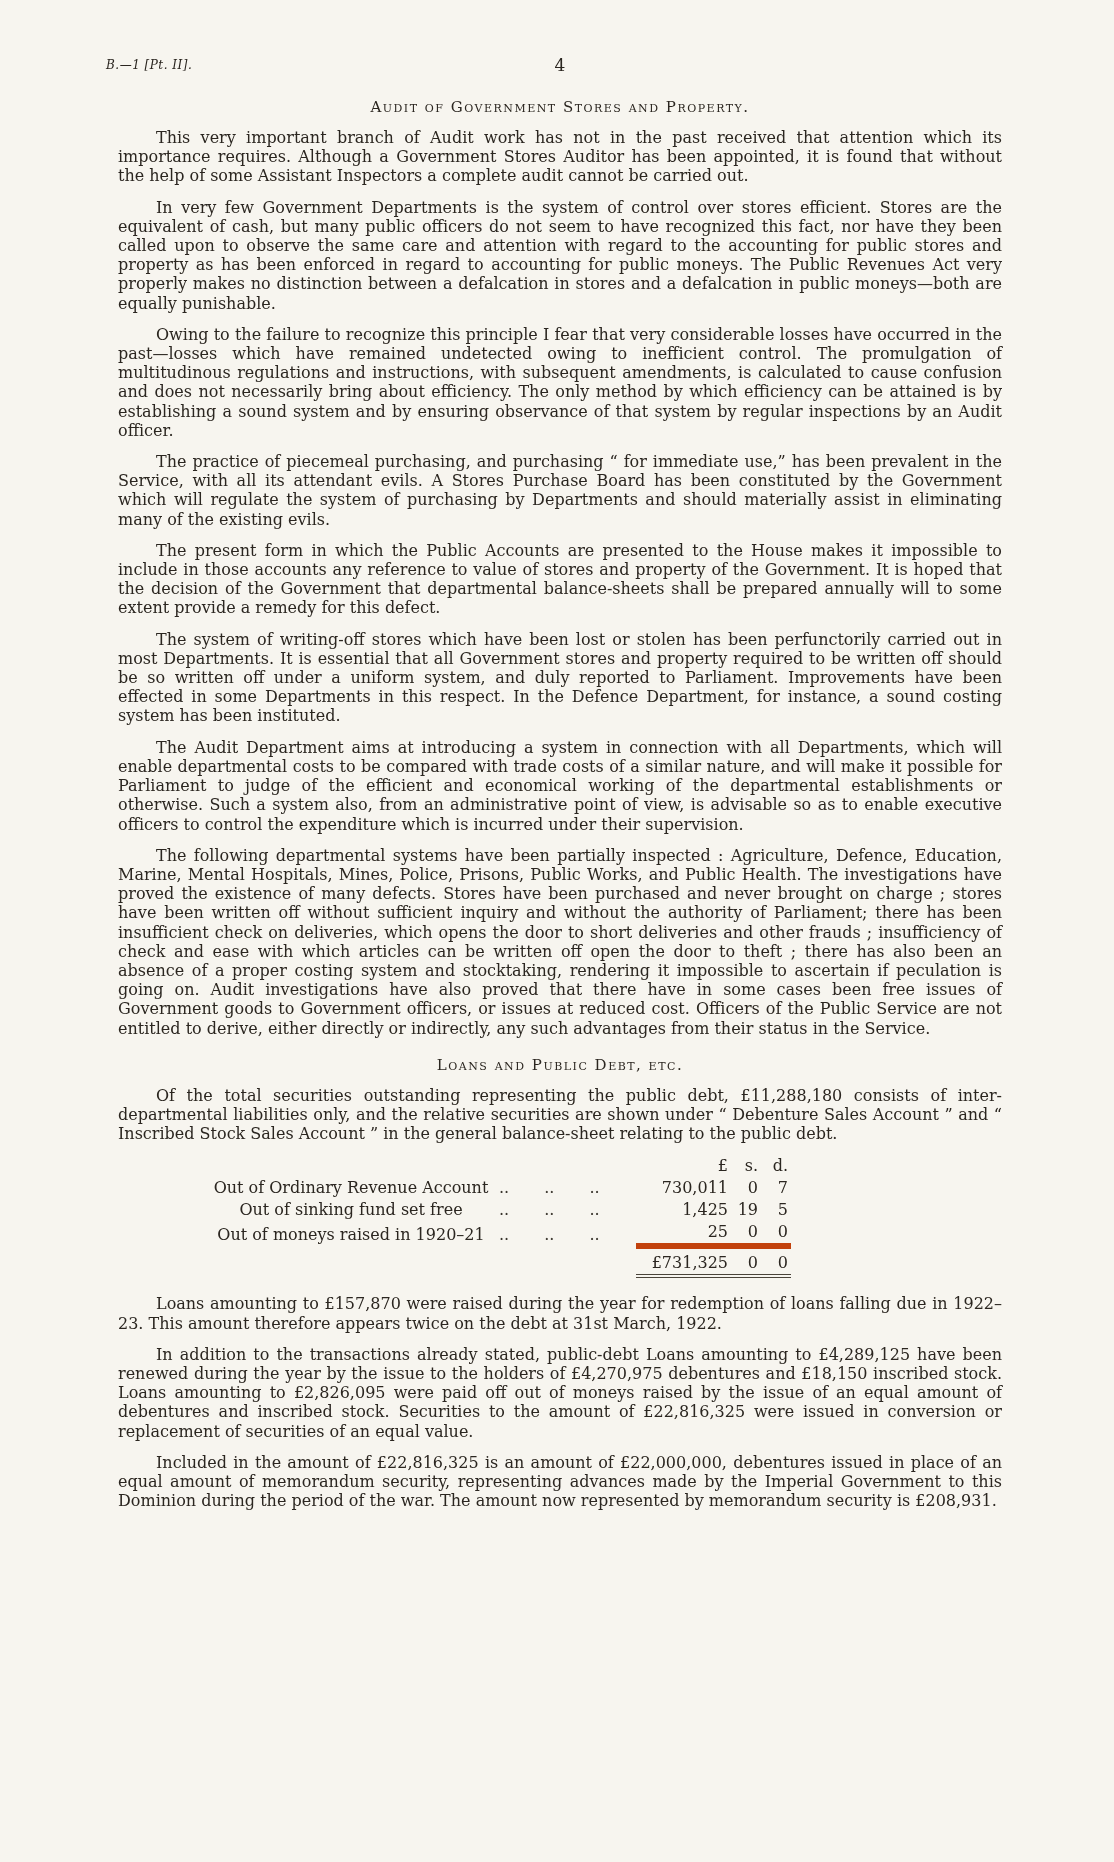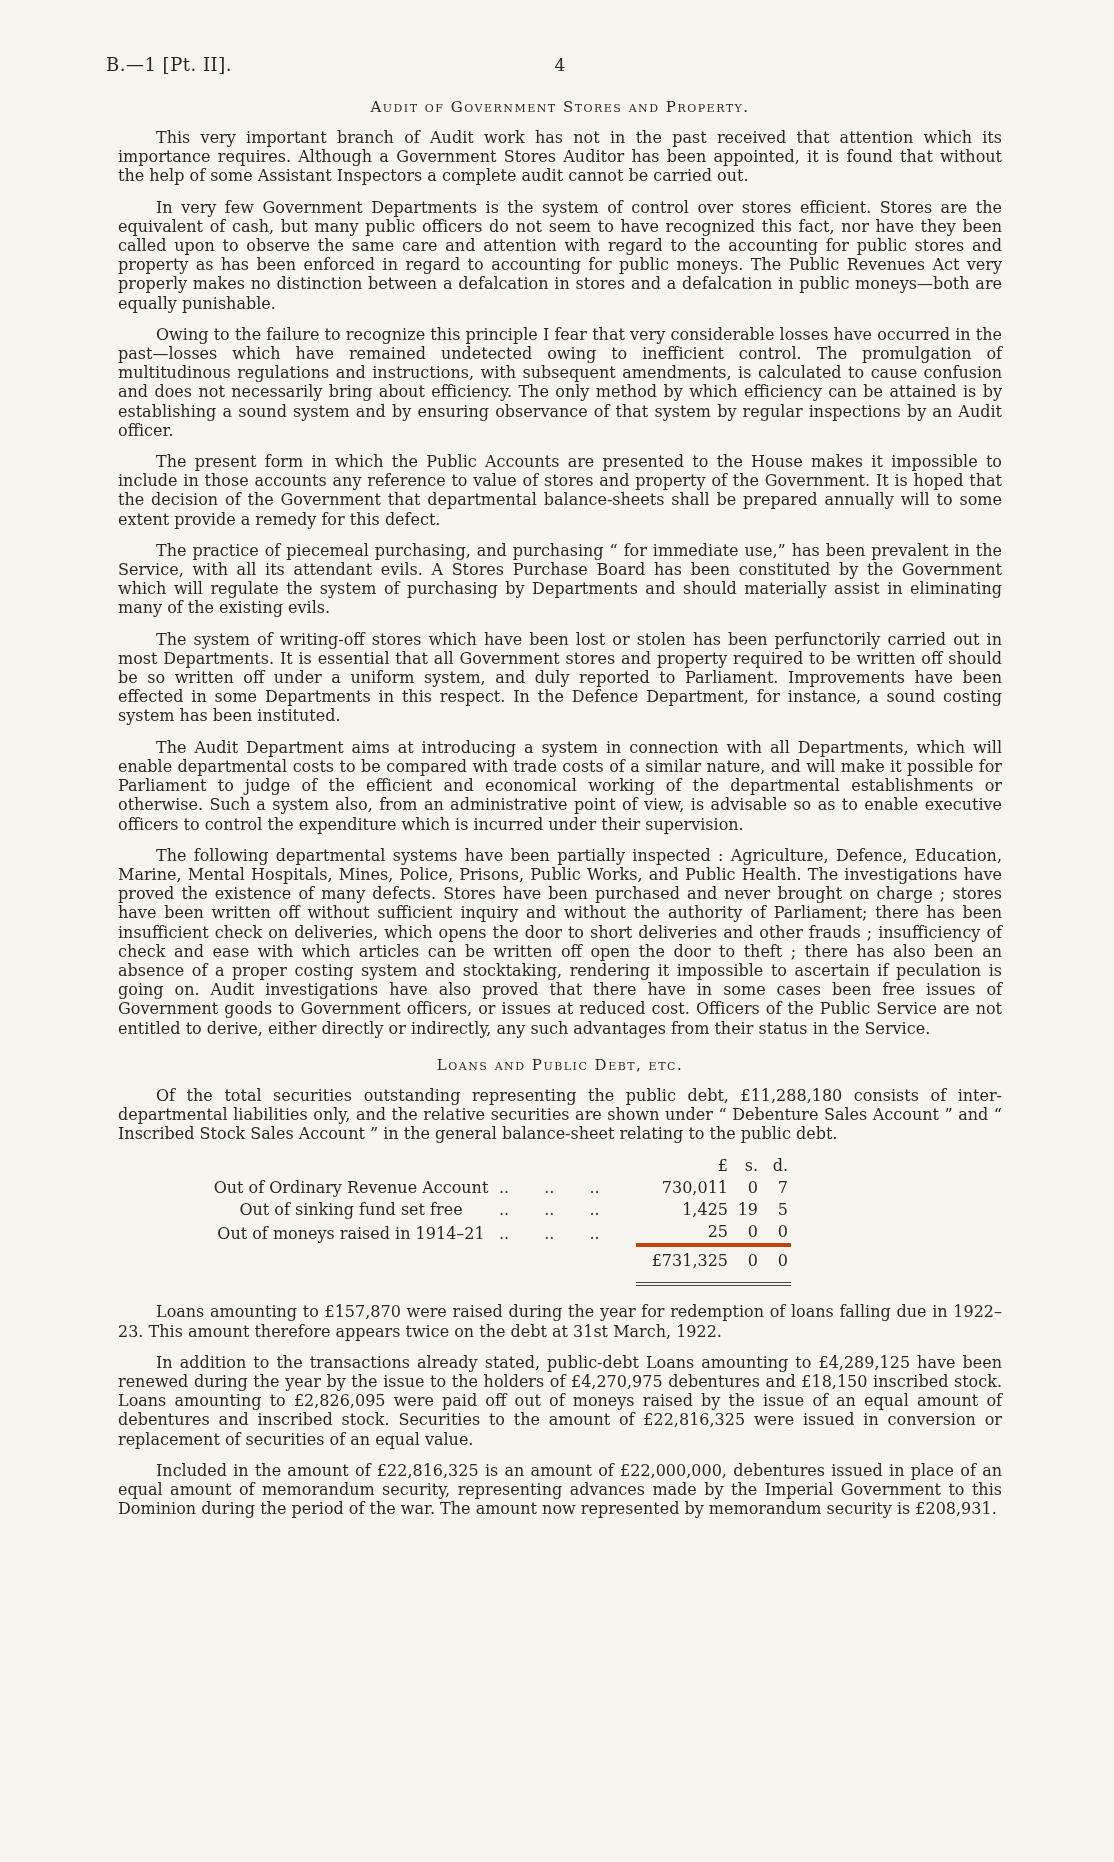--- a/index.html
+++ b/index.html
@@ -16,22 +16,23 @@
     padding: 54px 100px 0 106px;
     position: relative;
   }
 
   .page-header {
     position: relative;
     height: 34px;
     margin-bottom: 4px;
   }
   .doc-ref {
-    font-size: 18px;
+    font-size: 12px;
     letter-spacing: 0.5px;
+    font-style: italic;
   }
   .page-num {
     position: absolute;
     left: 50%;
     transform: translateX(-50%);
     top: 1px;
     font-size: 17px;
   }
 
   .section-heading {
@@ -63,43 +64,43 @@
     font-weight: normal;
     vertical-align: bottom;
   }
   .debt-table .lbl    { width: 290px; text-align: center; }
   .debt-table .leader { width: 140px; text-align: left; word-spacing: 30px; color: #3a352d; }
   .debt-table .pounds { width: 95px;  text-align: right; }
   .debt-table .shil   { width: 30px;  text-align: right; }
   .debt-table .pence  { width: 30px;  text-align: right; }
 
   .total-row .num {
-    border-top: 4px solid #c2410c;
+    border-top: 6px solid #c2410c;
     border-bottom: 4px double #4a443a;
     padding-top: 4px;
-    padding-bottom: 11px;
+    padding-bottom: 1px;
   }
 </style>
 </head>
 <body>
 
 <div class="page">
 
   <div class="page-header">
     <span class="doc-ref">B.—1 [Pt. II].</span>
     <span class="page-num">4</span>
   </div>
 
   <h2 class="section-heading">Audit of Government Stores and Property.</h2>
 
   <p class="body-para">This very important branch of Audit work has not in the past received that attention which its importance requires.  Although a Government Stores Auditor has been appointed, it is found that without the help of some Assistant Inspectors a complete audit cannot be carried out.</p>
   <p class="body-para">In very few Government Departments is the system of control over stores efficient.  Stores are the equivalent of cash, but many public officers do not seem to have recognized this fact, nor have they been called upon to observe the same care and attention with regard to the accounting for public stores and property as has been enforced in regard to accounting for public moneys.  The Public Revenues Act very properly makes no distinction between a defalcation in stores and a defalcation in public moneys—both are equally punishable.</p>
   <p class="body-para">Owing to the failure to recognize this principle I fear that very considerable losses have occurred in the past—losses which have remained undetected owing to inefficient control.  The promulgation of multitudinous regulations and instructions, with subsequent amendments, is calculated to cause confusion and does not necessarily bring about efficiency.  The only method by which efficiency can be attained is by establishing a sound system and by ensuring observance of that system by regular inspections by an Audit officer.</p>
+  <p class="body-para">The practice of piecemeal purchasing, and purchasing “ for immediate use,” has been prevalent in the Service, with all its attendant evils.  A Stores Purchase Board has been constituted by the Government which will regulate the system of purchasing by Departments and should materially assist in eliminating many of the existing evils.</p>
   <p class="body-para">The present form in which the Public Accounts are presented to the House makes it impossible to include in those accounts any reference to value of stores and property of the Government.  It is hoped that the decision of the Government that departmental balance-sheets shall be prepared annually will to some extent provide a remedy for this defect.</p>
-  <p class="body-para">The practice of piecemeal purchasing, and purchasing “ for immediate use,” has been prevalent in the Service, with all its attendant evils.  A Stores Purchase Board has been constituted by the Government which will regulate the system of purchasing by Departments and should materially assist in eliminating many of the existing evils.</p>
   <p class="body-para">The system of writing-off stores which have been lost or stolen has been perfunctorily carried out in most Departments.  It is essential that all Government stores and property required to be written off should be so written off under a uniform system, and duly reported to Parliament.  Improvements have been effected in some Departments in this respect.  In the Defence Department, for instance, a sound costing system has been instituted.</p>
   <p class="body-para">The Audit Department aims at introducing a system in connection with all Departments, which will enable departmental costs to be compared with trade costs of a similar nature, and will make it possible for Parliament to judge of the efficient and economical working of the departmental establishments or otherwise.  Such a system also, from an administrative point of view, is advisable so as to enable executive officers to control the expenditure which is incurred under their supervision.</p>
   <p class="body-para">The following departmental systems have been partially inspected :  Agriculture, Defence, Education, Marine, Mental Hospitals, Mines, Police, Prisons, Public Works, and Public Health.  The investigations have proved the existence of many defects.  Stores have been purchased and never brought on charge ; stores have been written off without sufficient inquiry and without the authority of Parliament; there has been insufficient check on deliveries, which opens the door to short deliveries and other frauds ; insufficiency of check and ease with which articles can be written off open the door to theft ; there has also been an absence of a proper costing system and stocktaking, rendering it impossible to ascertain if peculation is going on.  Audit investigations have also proved that there have in some cases been free issues of Government goods to Government officers, or issues at reduced cost.  Officers of the Public Service are not entitled to derive, either directly or indirectly, any such advantages from their status in the Service.</p>
 
   <h2 class="section-heading loans-heading">Loans and Public Debt, etc.</h2>
 
   <p class="body-para">Of the total securities outstanding representing the public debt, £11,288,180 consists of inter-departmental liabilities only, and the relative securities are shown under “ Debenture Sales Account ” and “ Inscribed Stock Sales Account ” in the general balance-sheet relating to the public debt.</p>
 
   <table class="debt-table">
     <thead>
@@ -120,21 +121,21 @@
         <td class="pence num">7</td>
       </tr>
       <tr>
         <td class="lbl">Out of sinking fund set free</td>
         <td class="leader">.. .. ..</td>
         <td class="pounds num">1,425</td>
         <td class="shil num">19</td>
         <td class="pence num">5</td>
       </tr>
       <tr>
-        <td class="lbl">Out of moneys raised in 1914–21</td>
+        <td class="lbl">Out of moneys raised in 1920–21</td>
         <td class="leader">.. .. ..</td>
         <td class="pounds num">25</td>
         <td class="shil num">0</td>
         <td class="pence num">0</td>
       </tr>
       <tr class="total-row">
         <td class="lbl"></td>
         <td class="leader"></td>
         <td class="pounds num">£731,325</td>
         <td class="shil num">0</td>

